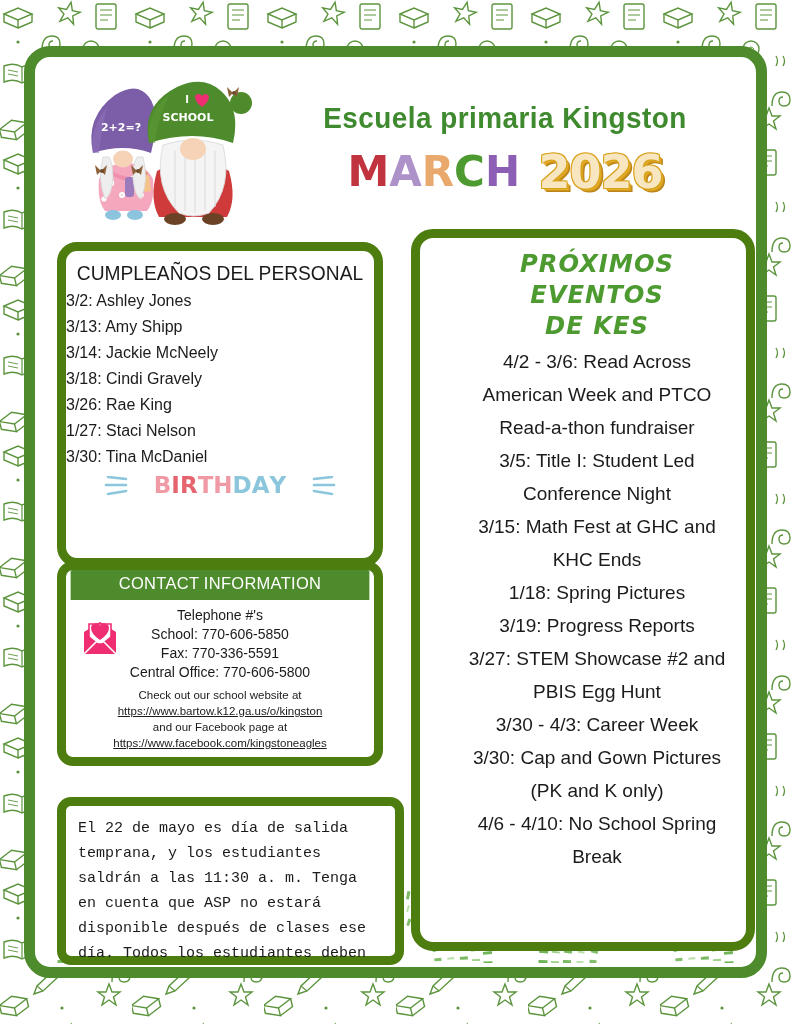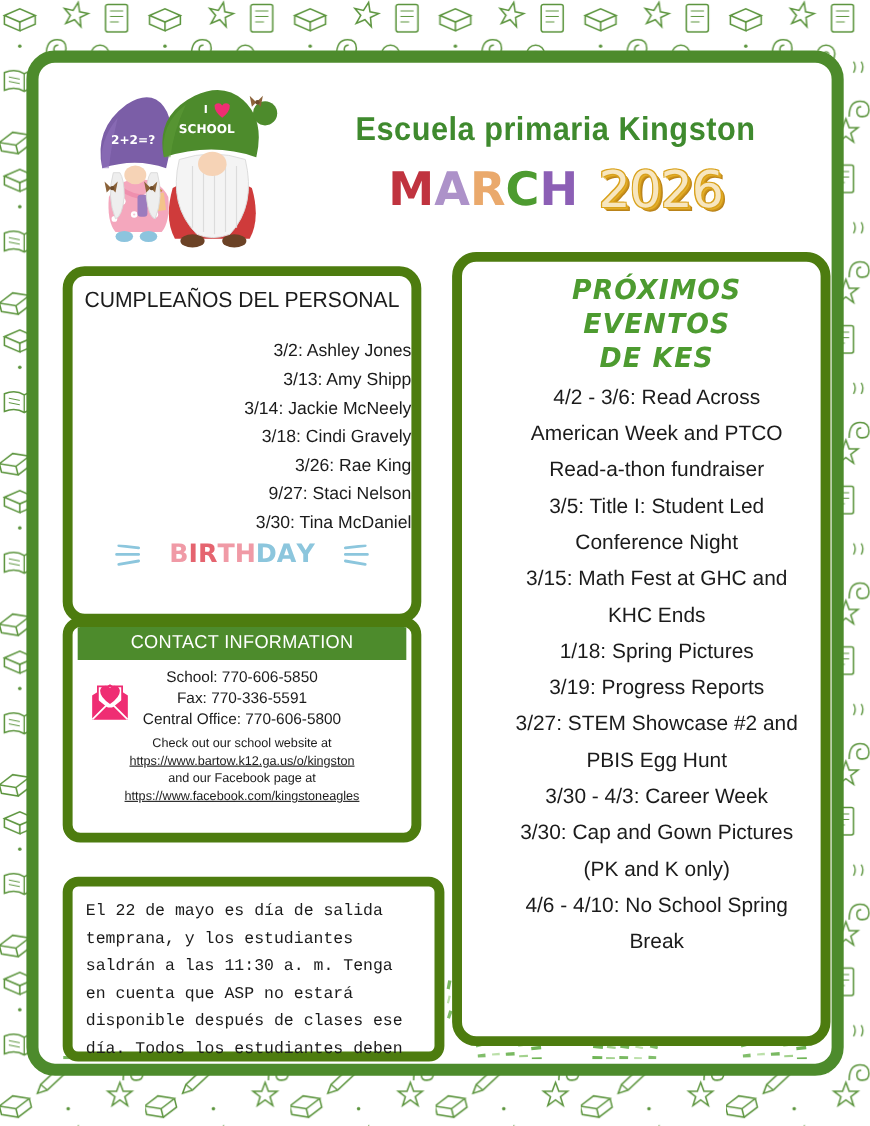--- a/index.html
+++ b/index.html
@@ -60,21 +60,21 @@
     font-weight:bold;
     font-size:42px;
     line-height:42px;
     display:inline-block;
     vertical-align:middle;
   }
   #year-text{
     display:inline-block;vertical-align:middle;
     margin-left:14px;
     font-family:"DejaVu Sans", sans-serif;
-    font-weight:normal;
+    font-weight:bold;
     font-size:46px;
     line-height:46px;
     color:#f7e6bf;
     letter-spacing:-1px;
     text-shadow:
       -1px -1px 0 #d9a21c, 1px -1px 0 #d9a21c,
       -1px  1px 0 #d9a21c, 1px  1px 0 #d9a21c,
        2px  2px 0 #e3ae2a, 3px 3px 0 #cf961a, 4px 4px 0 #b9821a;
   }
   
@@ -93,21 +93,21 @@
   .panel-title{
     text-align:center;
     font-family:"Liberation Sans", sans-serif;
     font-size:20px;
     color:#1b1b1b;
     letter-spacing:0px;
     margin-top:11px;
     transform:scaleX(0.96);
   }
   .bday-list{
-    margin-top:22px;text-align:right;
+    margin-top:3px;text-align:left;
   }
   .bday-item{
     font-family:"Liberation Sans", sans-serif;
     font-size:16px;
     color:#1b1b1b;
     line-height:26px;
   }
   #happy-birthday-graphic{
     margin-top:2px;text-align:center;position:relative;height:56px;
   }
@@ -350,21 +350,21 @@
   </div>
 
   <div class="panel" id="birthday-panel">
     <div class="panel-title">CUMPLEAÑOS DEL PERSONAL</div>
     <div class="bday-list" id="bday-list">
         <div class="bday-item">3/2: Ashley Jones</div>
         <div class="bday-item">3/13: Amy Shipp</div>
         <div class="bday-item">3/14: Jackie McNeely</div>
         <div class="bday-item">3/18: Cindi Gravely</div>
         <div class="bday-item">3/26: Rae King</div>
-        <div class="bday-item">9/27: Staci Nelson</div>
+        <div class="bday-item">1/27: Staci Nelson</div>
         <div class="bday-item">3/30: Tina McDaniel</div>
       </div>
     <div id="happy-birthday-graphic">
       <svg class="spark" style="left:36px;" viewBox="0 0 26 20">
         <path d="M24 3 L6 1 M24 9 L4 9 M24 15 L6 18" stroke="#8cc6dd" stroke-width="2.6" stroke-linecap="round" fill="none"></path>
       </svg>
       <svg class="spark" style="right:36px;" viewBox="0 0 26 20">
         <path d="M2 3 L20 1 M2 9 L22 9 M2 15 L20 18" stroke="#8cc6dd" stroke-width="2.6" stroke-linecap="round" fill="none"></path>
       </svg>
       <span class="hb-word" id="hb-word2"><span class="hb-ch small" style="color: rgb(240, 154, 166);">B</span><span class="hb-ch small" style="color: rgb(229, 100, 111);">I</span><span class="hb-ch small" style="color: rgb(229, 100, 111);">R</span><span class="hb-ch small" style="color: rgb(240, 154, 166);">T</span><span class="hb-ch small" style="color: rgb(240, 154, 166);">H</span><span class="hb-ch small" style="color: rgb(140, 198, 221);">D</span><span class="hb-ch small" style="color: rgb(140, 198, 221);">A</span><span class="hb-ch small" style="color: rgb(140, 198, 221);">Y</span></span>
@@ -374,20 +374,21 @@
   <div class="panel" id="contact-panel">
     <div id="contact-header">CONTACT INFORMATION</div>
     <div id="contact-body">
       <svg id="envelope-icon" viewBox="0 0 44 42">
         <path d="M6 16 L22 6 L38 16 L38 38 L6 38 Z" fill="#ef2d73"></path>
         <path d="M11 8 L33 8 L33 28 L11 28 Z" fill="#ffffff" stroke="#ef2d73" stroke-width="1.6"></path>
         <path d="M22 24 q-9 -6 -9 -12 a5 5 0 0 1 9 -2.6 a5 5 0 0 1 9 2.6 q0 6 -9 12 Z" fill="#ef2d73"></path>
         <path d="M6 16 L22 29 L38 16 L38 38 L6 38 Z" fill="#ef2d73"></path>
         <path d="M6 38 L19 25 M38 38 L25 25" stroke="#ffffff" stroke-width="1.6" fill="none"></path>
       </svg>
+      <div class="contact-line">Telephone #'s</div>
       <div id="contact-lines">
           <div class="contact-line">School: 770-606-5850</div>
           <div class="contact-line">Fax: 770-336-5591</div>
           <div class="contact-line">Central Office: 770-606-5800</div>
         </div>
       <div class="contact-small" style="margin-top:5px;">Check out our school website at</div>
       <div class="contact-small"><span class="contact-link">https://www.bartow.k12.ga.us/o/kingston</span></div>
       <div class="contact-small">and our Facebook page at</div>
       <div class="contact-small"><span class="contact-link">https://www.facebook.com/kingstoneagles</span></div>
     </div>

